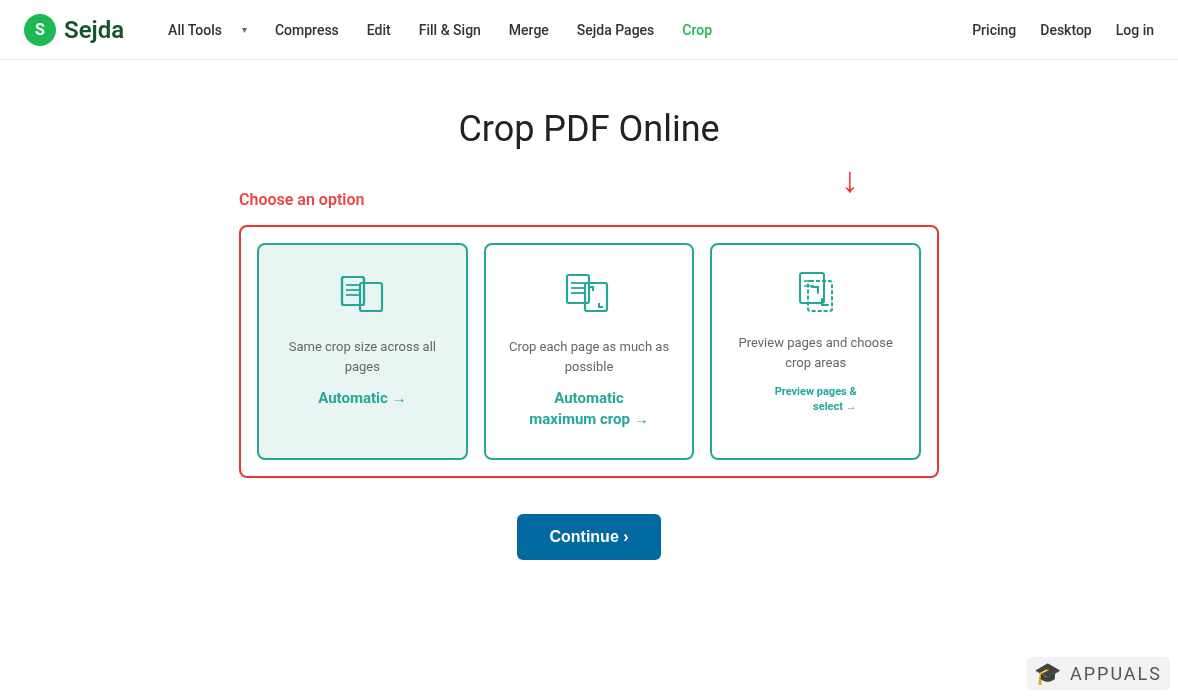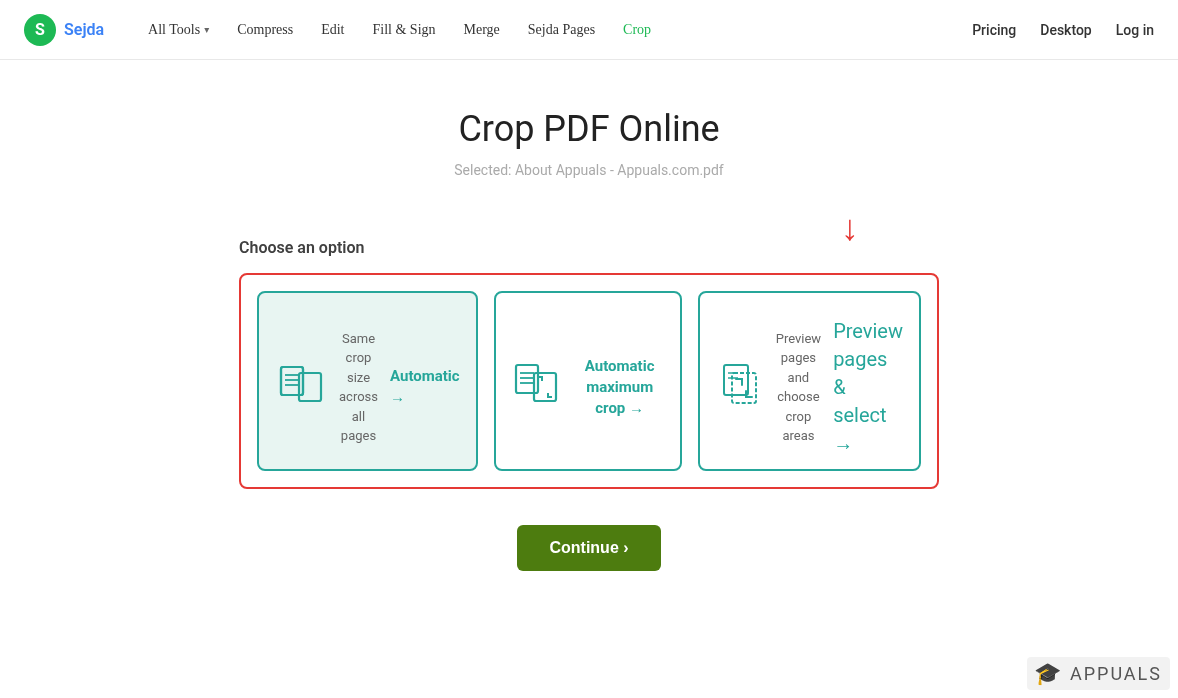--- a/index.html
+++ b/index.html
@@ -33,43 +33,42 @@
       background: #1db954;
       border-radius: 50%;
       display: flex;
       align-items: center;
       justify-content: center;
       color: #fff;
       font-weight: 700;
       font-size: 16px;
     }
     .logo-text {
-      font-size: 16px;
+      font-size: 24px;
       font-weight: 600;
-      color: #3b82f6;
+      color: #14532d;
     }
     .nav-links {
       display: flex;
       align-items: center;
       gap: 4px;
       flex: 1;
     }
     .nav-link {
       padding: 8px 12px;
       color: #333;
       font-size: 14px;
       font-weight: 500;
       text-decoration: none;
       border-radius: 4px;
       cursor: pointer;
       display: flex;
       align-items: center;
-      gap: 4px;
+      gap: 20px;
       white-space: nowrap;
-      font-family: Liberation Serif, serif;
     }
     .nav-link.active { color: #1db954; }
     .nav-link .chevron {
       font-size: 10px;
       color: #666;
     }
     .nav-right {
       display: flex;
       align-items: center;
       gap: 24px;
@@ -121,21 +120,21 @@
     .red-arrow {
       color: #e53935;
       font-size: 36px;
       line-height: 1;
     }
 
     
     .choose-label {
       font-size: 16px;
       font-weight: 600;
-      color: #404040;
+      color: #ef4444;
       margin-bottom: 16px;
       align-self: flex-start;
       margin-left: calc(50% - 350px);
     }
 
     
     .options-wrapper {
       border: 2px solid #e53935;
       border-radius: 8px;
       padding: 16px;
@@ -143,23 +142,23 @@
       gap: 16px;
       width: 700px;
       background: #fff;
       margin-bottom: 36px;
     }
 
     .option-card {
       flex: 1;
       border: 2px solid #26a69a;
       border-radius: 8px;
-      padding: 24px 16px 12px;
-      display: flex;
-      flex-direction: row;
+      padding: 24px 16px 28px;
+      display: flex;
+      flex-direction: column;
       align-items: center;
       cursor: pointer;
       background: #fff;
       transition: background 0.15s;
       gap: 12px;
     }
     .option-card:first-child {
       background: #e8f5f2;
     }
 
@@ -172,21 +171,21 @@
     .option-label {
       font-size: 15px;
       font-weight: 700;
       color: #26a69a;
       text-align: left;
       line-height: 1.4;
     }
 
     
     .continue-btn {
-      background: #4d7c0f;
+      background: #0369a1;
       color: #fff;
       border: none;
       border-radius: 6px;
       padding: 14px 32px;
       font-size: 16px;
       font-weight: 600;
       cursor: pointer;
       display: flex;
       align-items: center;
       gap: 8px;
@@ -266,21 +265,20 @@
       <span>Desktop</span>
     </a>
     <a class="nav-right-link">
       <span>Log in</span>
     </a>
   </div>
 </nav>
 
 <div class="main">
   <h1 class="page-title">Crop PDF Online</h1>
-  <p class="selected-file">Selected: About Appuals - Appuals.com.pdf</p>
 
   <div class="arrow-container">
     <span class="red-arrow">↓</span>
   </div>
 
   <p class="choose-label">Choose an option</p>
 
   <div class="options-wrapper">
 
     <div class="option-card">
@@ -305,38 +303,39 @@
           <rect x="4" y="6" width="22" height="28" rx="2" stroke="#26a69a" stroke-width="2.2" fill="none"></rect>
           <rect x="22" y="14" width="22" height="28" rx="2" stroke="#26a69a" stroke-width="2.2" fill="none"></rect>
 
           <polyline points="26,18 30,18 30,22" stroke="#26a69a" stroke-width="2" fill="none"></polyline>
           <polyline points="40,38 36,38 36,34" stroke="#26a69a" stroke-width="2" fill="none"></polyline>
           <line x1="8" y1="14" x2="22" y2="14" stroke="#26a69a" stroke-width="1.8"></line>
           <line x1="8" y1="19" x2="22" y2="19" stroke="#26a69a" stroke-width="1.8"></line>
           <line x1="8" y1="24" x2="22" y2="24" stroke="#26a69a" stroke-width="1.8"></line>
         </svg>
       </div>
+      <p class="option-desc">Crop each page as much as possible</p>
       <p class="option-label" style="font-size:15px;font-weight:700;color:#26a69a;text-align:center;line-height:1.4;">Automatic<br>maximum crop →</p>
     </div>
 
     <div class="option-card">
       <div class="crop-icon">
         <svg viewBox="0 0 48 48" fill="none" xmlns="http://www.w3.org/2000/svg">
 
           <rect x="8" y="4" width="24" height="30" rx="2" stroke="#26a69a" stroke-width="2" fill="none"></rect>
           <rect x="16" y="12" width="24" height="30" rx="2" stroke="#26a69a" stroke-width="2" fill="none" stroke-dasharray="4 2"></rect>
 
           <polyline points="20,18 26,18 26,24" stroke="#26a69a" stroke-width="2" fill="none" stroke-linecap="round"></polyline>
           <polyline points="36,36 30,36 30,30" stroke="#26a69a" stroke-width="2" fill="none" stroke-linecap="round"></polyline>
           <line x1="12" y1="12" x2="22" y2="12" stroke="#26a69a" stroke-width="1.5"></line>
           <line x1="12" y1="17" x2="22" y2="17" stroke="#26a69a" stroke-width="1.5"></line>
         </svg>
       </div>
       <p class="option-desc">Preview pages and choose crop areas</p>
-      <p class="option-label" style="font-size:20px;font-weight:400;color:#26a69a;text-align:left;line-height:1.4;">Preview pages &amp;<br>select →</p>
+      <p class="option-label" style="font-size:11px;font-weight:700;color:#26a69a;text-align:right;line-height:1.4;">Preview pages &amp;<br>select →</p>
     </div>
 
   </div>
 
   <button class="continue-btn">
     <span>Continue ›</span>
   </button>
 </div>
 
 <div class="watermark">

